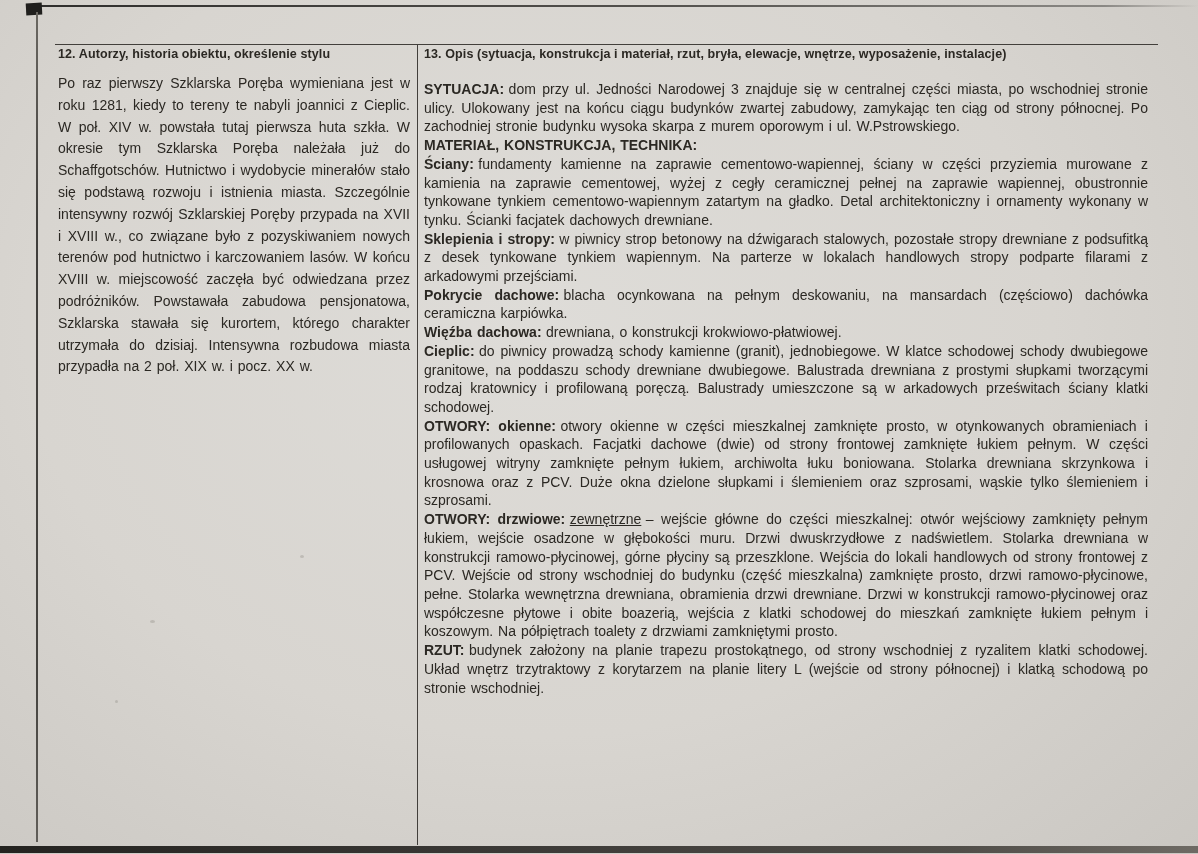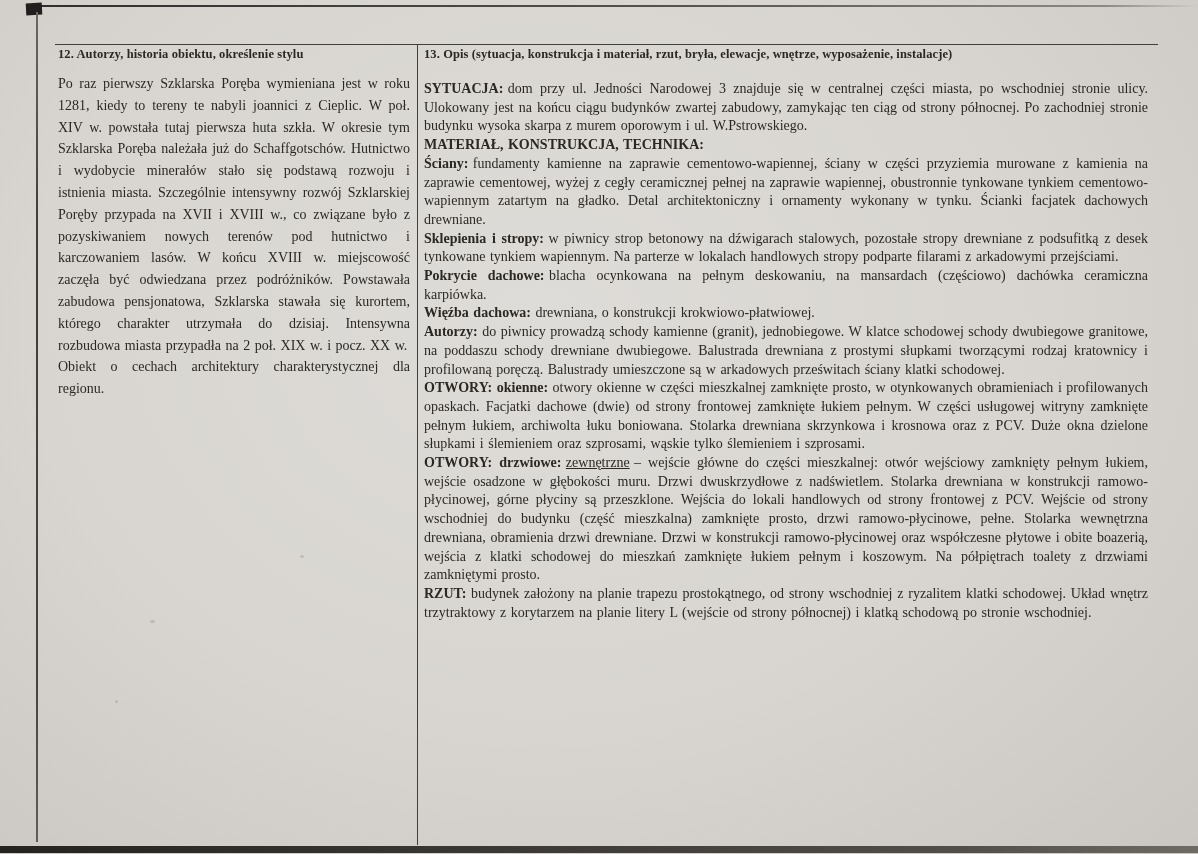--- a/index.html
+++ b/index.html
@@ -1,20 +1,20 @@
 <!DOCTYPE html>
 <html><head>
 <meta charset="utf-8">
 <style>
   html,body{margin:0;padding:0;background:#a8a5a0;}
   .page{
     position:relative;
     width:1198px;height:854px;
     background:radial-gradient(ellipse at 45% 38%, #dedcd8 0%, #d8d5d0 55%, #cac7c2 100%);
-    font-family:Liberation Serif, serif;
+    font-family:Liberation Sans, sans-serif;
     color:#2b2823;
     overflow:hidden;
   }
   
   .band-top{position:absolute;left:26px;top:5px;width:1172px;height:2px;
     background:linear-gradient(to right,#2f2e2c 0%,#54524e 55%,#8a8884 92%,rgba(138,136,132,0) 100%);}
   .corner-blob{position:absolute;left:26px;top:3px;width:16px;height:12px;background:#201f1d;transform:rotate(-3deg);}
   .edge-left{position:absolute;left:36px;top:12px;width:2px;height:830px;
     background:linear-gradient(#6b6862,#403e3b 25%,#45433f 80%,#615e59);}
   .band-bottom{position:absolute;left:0;bottom:1px;width:1198px;height:7px;
@@ -50,38 +50,37 @@
   <div class="band-bottom"></div>
 
   <div class="rule-top"></div>
   <div class="rule-vert"></div>
 
   <div class="header header-left">12. Autorzy, historia obiektu, określenie stylu</div>
   <div class="header header-right">13. Opis (sytuacja, konstrukcja i materiał, rzut, bryła, elewacje, wnętrze, wyposażenie, instalacje)</div>
 
   <div class="col col-left">
     <p>Po raz pierwszy Szklarska Poręba wymieniana jest w roku 1281, kiedy to tereny te nabyli joannici z Cieplic. W poł. XIV w. powstała tutaj pierwsza huta szkła. W okresie tym Szklarska Poręba należała już do Schaffgotschów. Hutnictwo i wydobycie minerałów stało się podstawą rozwoju i istnienia miasta. Szczególnie intensywny rozwój Szklarskiej Poręby przypada na XVII i XVIII w., co związane było z pozyskiwaniem nowych terenów pod hutnictwo i karczowaniem lasów. W końcu XVIII w. miejscowość zaczęła być odwiedzana przez podróżników. Powstawała zabudowa pensjonatowa, Szklarska stawała się kurortem, którego charakter utrzymała do dzisiaj. Intensywna rozbudowa miasta przypadła na 2 poł. XIX w. i pocz. XX w.</p>
-    <p>Obiekt o cechach architektury charakterystycznej dla regionu.</p>
   </div>
 
   <div class="col col-right">
     <p class="entry"><b class="lbl">SYTUACJA:</b><span class="txt">dom przy ul. Jedności Narodowej 3 znajduje się w centralnej części miasta, po wschodniej stronie ulicy. Ulokowany jest na końcu ciągu budynków zwartej zabudowy, zamykając ten ciąg od strony północnej. Po zachodniej stronie budynku wysoka skarpa z murem oporowym i ul. W.Pstrowskiego.</span></p>
 
     <p class="entry"><b class="lbl">MATERIAŁ, KONSTRUKCJA, TECHNIKA:</b><span class="txt"></span></p>
 
     <p class="entry"><b class="lbl">Ściany:</b><span class="txt">fundamenty kamienne na zaprawie cementowo-wapiennej, ściany w części przyziemia murowane z kamienia na zaprawie cementowej, wyżej z cegły ceramicznej pełnej na zaprawie wapiennej, obustronnie tynkowane tynkiem cementowo-wapiennym zatartym na gładko. Detal architektoniczny i ornamenty wykonany w tynku. Ścianki facjatek dachowych drewniane.</span></p>
 
     <p class="entry"><b class="lbl">Sklepienia i stropy:</b><span class="txt">w piwnicy strop betonowy na dźwigarach stalowych, pozostałe stropy drewniane z podsufitką z desek tynkowane tynkiem wapiennym. Na parterze w lokalach handlowych stropy podparte filarami z arkadowymi przejściami.</span></p>
 
     <p class="entry"><b class="lbl">Pokrycie dachowe:</b><span class="txt">blacha ocynkowana na pełnym deskowaniu, na mansardach (częściowo) dachówka ceramiczna karpiówka.</span></p>
 
     <p class="entry"><b class="lbl">Więźba dachowa:</b><span class="txt">drewniana, o konstrukcji krokwiowo-płatwiowej.</span></p>
 
 
-    <p class="entry"><b class="lbl">Autorzy:</b><span class="txt">do piwnicy prowadzą schody kamienne (granit), jednobiegowe. W klatce schodowej schody dwubiegowe granitowe, na poddaszu schody drewniane dwubiegowe. Balustrada drewniana z prostymi słupkami tworzącymi rodzaj kratownicy i profilowaną poręczą. Balustrady umieszczone są w arkadowych prześwitach ściany klatki schodowej.</span></p>
+    <p class="entry"><b class="lbl">Cieplic:</b><span class="txt">do piwnicy prowadzą schody kamienne (granit), jednobiegowe. W klatce schodowej schody dwubiegowe granitowe, na poddaszu schody drewniane dwubiegowe. Balustrada drewniana z prostymi słupkami tworzącymi rodzaj kratownicy i profilowaną poręczą. Balustrady umieszczone są w arkadowych prześwitach ściany klatki schodowej.</span></p>
 
     <p class="entry"><b class="lbl">OTWORY: okienne:</b><span class="txt">otwory okienne w części mieszkalnej zamknięte prosto, w otynkowanych obramieniach i profilowanych opaskach. Facjatki dachowe (dwie) od strony frontowej zamknięte łukiem pełnym. W części usługowej witryny zamknięte pełnym łukiem, archiwolta łuku boniowana. Stolarka drewniana skrzynkowa i krosnowa oraz z PCV. Duże okna dzielone słupkami i ślemieniem oraz szprosami, wąskie tylko ślemieniem i szprosami.</span></p>
 
     <p class="entry"><b class="lbl">OTWORY: drzwiowe:</b><span class="sublabel">zewnętrzne</span><span class="txt">– wejście główne do części mieszkalnej: otwór wejściowy zamknięty pełnym łukiem, wejście osadzone w głębokości muru. Drzwi dwuskrzydłowe z nadświetlem. Stolarka drewniana w konstrukcji ramowo-płycinowej, górne płyciny są przeszklone. Wejścia do lokali handlowych od strony frontowej z PCV. Wejście od strony wschodniej do budynku (część mieszkalna) zamknięte prosto, drzwi ramowo-płycinowe, pełne. Stolarka wewnętrzna drewniana, obramienia drzwi drewniane. Drzwi w konstrukcji ramowo-płycinowej oraz współczesne płytowe i obite boazerią, wejścia z klatki schodowej do mieszkań zamknięte łukiem pełnym i koszowym. Na półpiętrach toalety z drzwiami zamkniętymi prosto.</span></p>
 
     <p class="entry"><b class="lbl">RZUT:</b><span class="txt">budynek założony na planie trapezu prostokątnego, od strony wschodniej z ryzalitem klatki schodowej. Układ wnętrz trzytraktowy z korytarzem na planie litery L (wejście od strony północnej) i klatką schodową po stronie wschodniej.</span></p>
 
   </div>
 
   <div class="speck speck1"></div>

